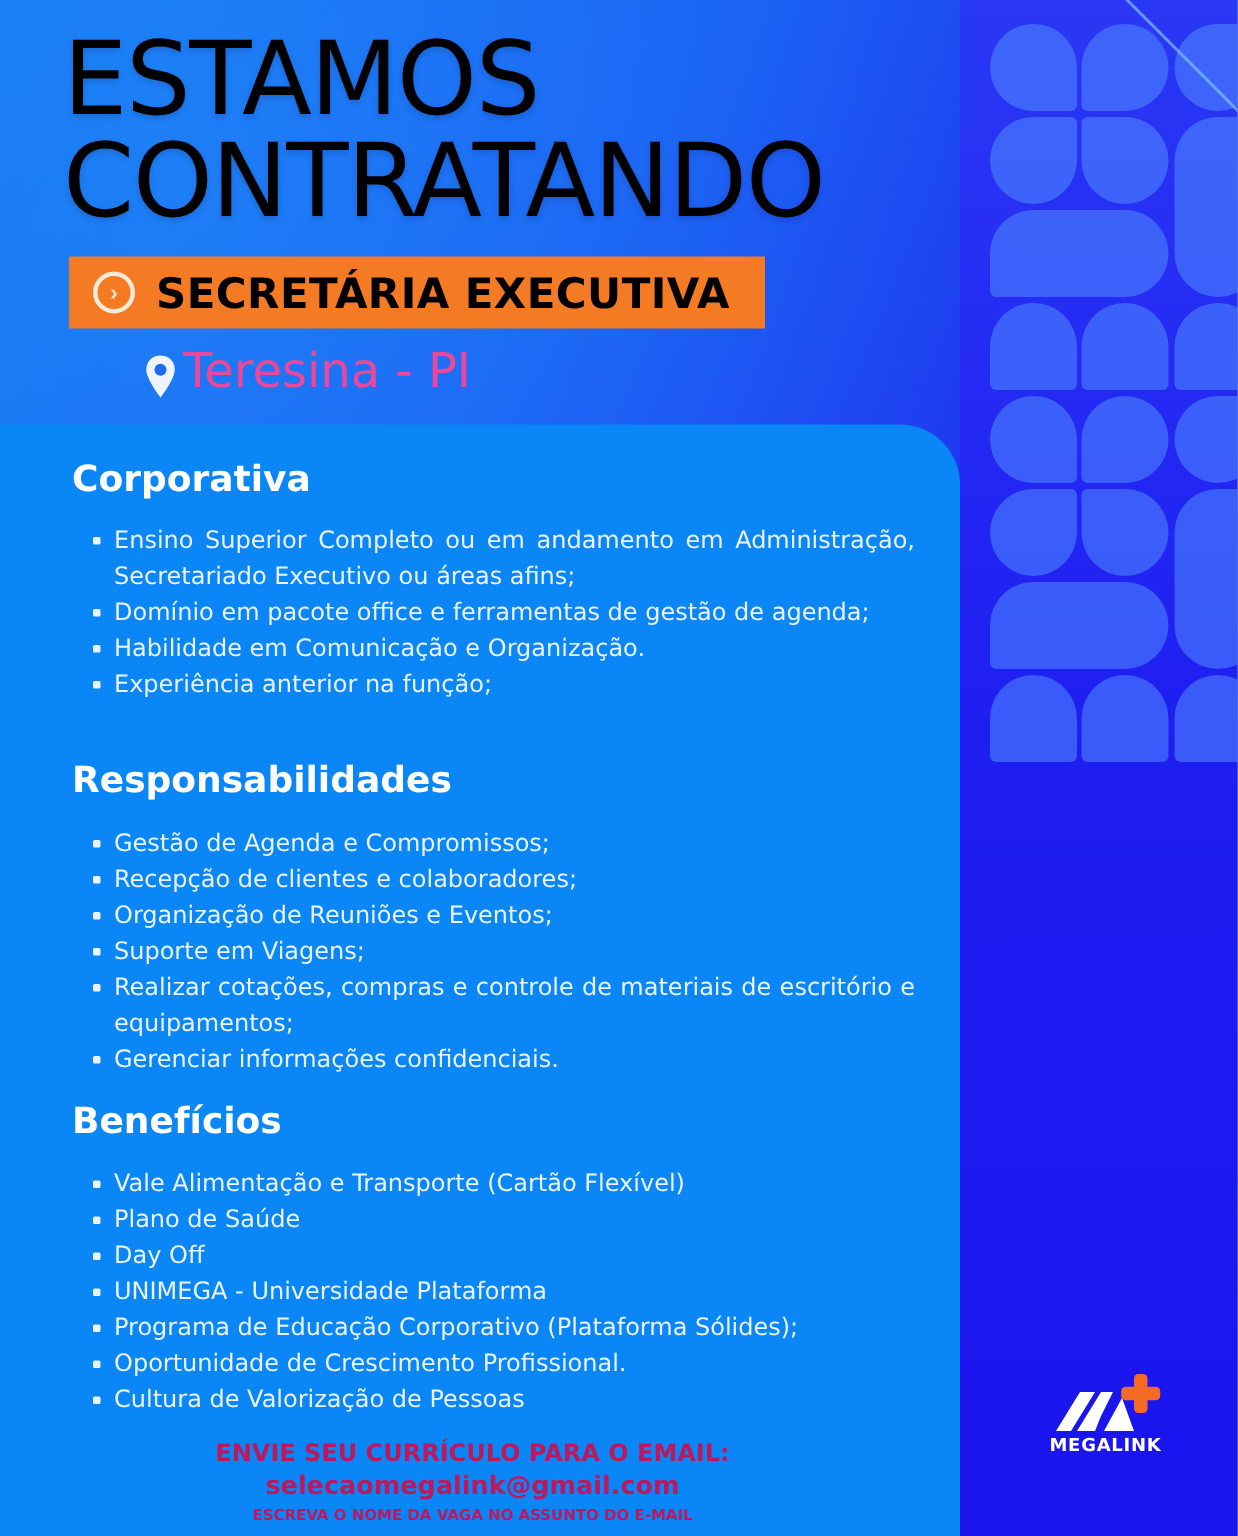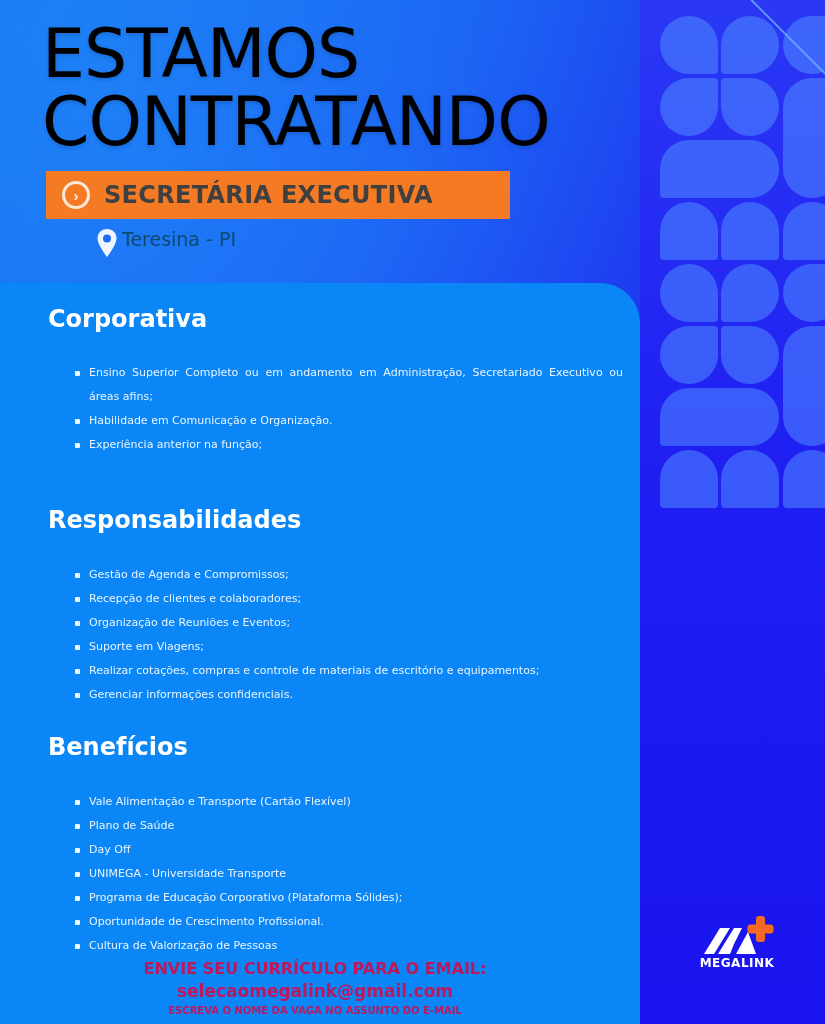--- a/index.html
+++ b/index.html
@@ -36,39 +36,39 @@
       position:absolute; left:46px; top:171px; width:464px; height:48px;
       background:#f47a24; display:flex; align-items:center;
       box-sizing:border-box; padding-left:16px;
     }
     .role-icon {
       width:28px; height:28px; border:3px solid #fde9d8; border-radius:50%;
       box-sizing:border-box; display:flex; align-items:center; justify-content:center;
       margin-right:14px; color:#fde9d8; font-weight:bold; font-size:15px;
     }
     .role-text {
-      font-family:"DejaVu Sans", sans-serif; font-weight:bold; font-size:24px;
-      color:#404040; letter-spacing:0.3px; white-space:nowrap;text-align:right;
+      font-family:"DejaVu Sans", sans-serif; font-weight:bold; font-size:28px;
+      color:#000000; letter-spacing:0.3px; white-space:nowrap;text-align:right;
     }
     .location {
-      position:absolute; left:96px; top:228px; display:flex; align-items:flex-start;
-      font-family:"DejaVu Sans", sans-serif; font-size:19px; color:#0c4a6e;
+      position:absolute; left:96px; top:228px; display:flex; align-items:flex-end;
+      font-family:"DejaVu Sans", sans-serif; font-size:32px; color:#ec4899;
     }
     .pin { width:22px; height:30px; margin-right:4px; }
     .card {
       position:absolute; left:0; top:283px; width:640px; height:741px;
       background:#0a86f7; border-top-right-radius:40px;
     }
     .section-title {
       position:absolute; left:48px; font-family:"DejaVu Sans", sans-serif;
       font-weight:bold; font-size:24px; color:#fff;
     }
     .list {
-      position:absolute; left:56px; width:550px; margin:17px; padding:0; list-style:none;
-      font-family:"DejaVu Sans", sans-serif; font-size:11px; line-height:24px; color:#eaf4ff;
+      position:absolute; left:56px; width:550px; margin:4px; padding:0; list-style:none;
+      font-family:"DejaVu Sans", sans-serif; font-size:16px; line-height:24px; color:#eaf4ff;
     }
     .list li { position:relative; padding-left:16px; text-align:justify; }
     .list li::before {
       content:""; position:absolute; left:2px; top:10px; width:5px; height:5px;
       background:#eaf4ff; border-radius:1px;
     }
     .footer {
       position:absolute; left:100px; top:958px; width:430px; text-align:center;
       font-family:"DejaVu Sans", sans-serif; color:#be185d;
     }
@@ -136,40 +136,41 @@
     <circle cx="11" cy="10.5" r="4" fill="#1a6af2"></circle>
   </svg>
   <span>Teresina - PI</span>
 </div>
 
 <div class="card"></div>
 
 <div class="section-title" style="top:305px;">Corporativa</div>
 <ul class="list" style="top:344px;">
   <li>Ensino Superior Completo ou em andamento em Administração, Secretariado Executivo ou áreas afins;</li>
+  <li>Domínio em pacote office e ferramentas de gestão de agenda;</li>
   <li>Habilidade em Comunicação e Organização.</li>
   <li>Experiência anterior na função;</li>
 </ul>
 
 <div class="section-title" style="top:506px;">Responsabilidades</div>
 <ul class="list" style="top:546px;">
   <li>Gestão de Agenda e Compromissos;</li>
   <li>Recepção de clientes e colaboradores;</li>
   <li>Organização de Reuniões e Eventos;</li>
   <li>Suporte em Viagens;</li>
   <li>Realizar cotações, compras e controle de materiais de escritório e equipamentos;</li>
   <li>Gerenciar informações confidenciais.</li>
 </ul>
 
 <div class="section-title" style="top:733px;">Benefícios</div>
 <ul class="list" style="top:773px;">
   <li>Vale Alimentação e Transporte (Cartão Flexível)</li>
   <li>Plano de Saúde</li>
   <li>Day Off</li>
-  <li>UNIMEGA - Universidade Transporte</li>
+  <li>UNIMEGA - Universidade Plataforma</li>
   <li>Programa de Educação Corporativo (Plataforma Sólides);</li>
   <li>Oportunidade de Crescimento Profissional.</li>
   <li>Cultura de Valorização de Pessoas</li>
 </ul>
 
 <div class="footer">
   <div class="f1">ENVIE SEU CURRÍCULO PARA O EMAIL:</div>
   <div class="f2">selecaomegalink@gmail.com</div>
   <div class="f3">ESCREVA O NOME DA VAGA NO ASSUNTO DO E-MAIL</div>
 </div>

